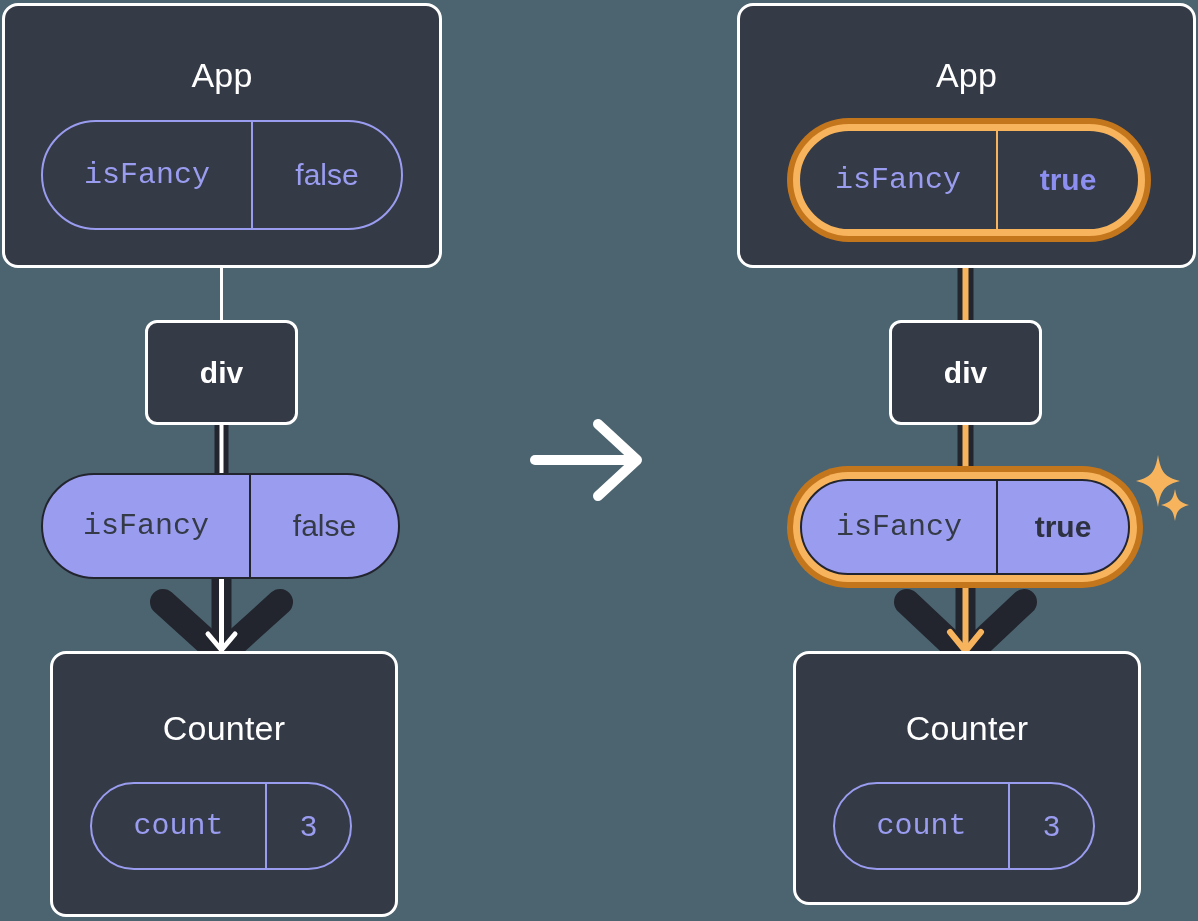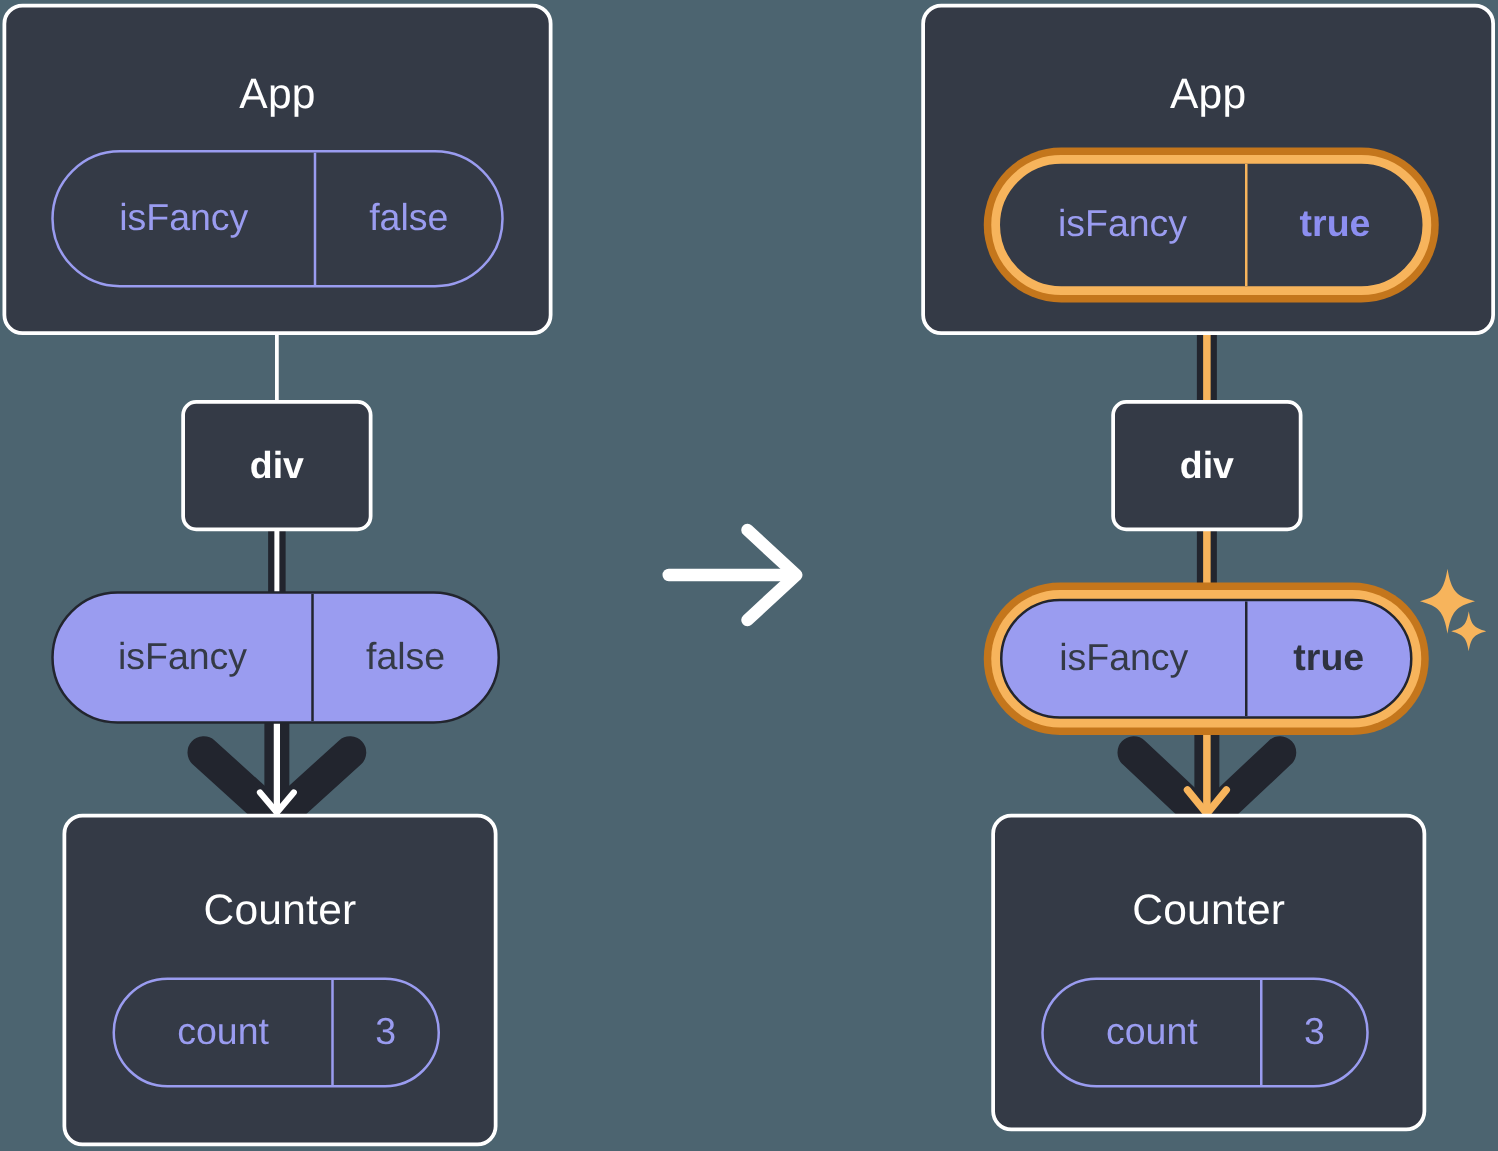--- a/index.html
+++ b/index.html
@@ -76,21 +76,21 @@
     align-items: stretch;
     border-radius: 999px;
     overflow: hidden;
   }
   .pill .cell {
     display: flex;
     align-items: center;
     justify-content: center;
     box-sizing: border-box;
   }
-  .pill .cell.name { flex: 0 0 auto; }
+  .pill .cell.name { flex: 0 0 auto; font-family: Liberation Mono, monospace; }
   .pill .cell.val  { flex: 1 1 auto; }
 
   
   .pill.ghost {
     border: 2px solid #9a9cf0;
     background: transparent;
   }
   .pill.ghost .cell { color: #9a9cf0; font-size: 30px; }
   .pill.ghost .cell.val { border-left: 2px solid #9a9cf0; }
 

